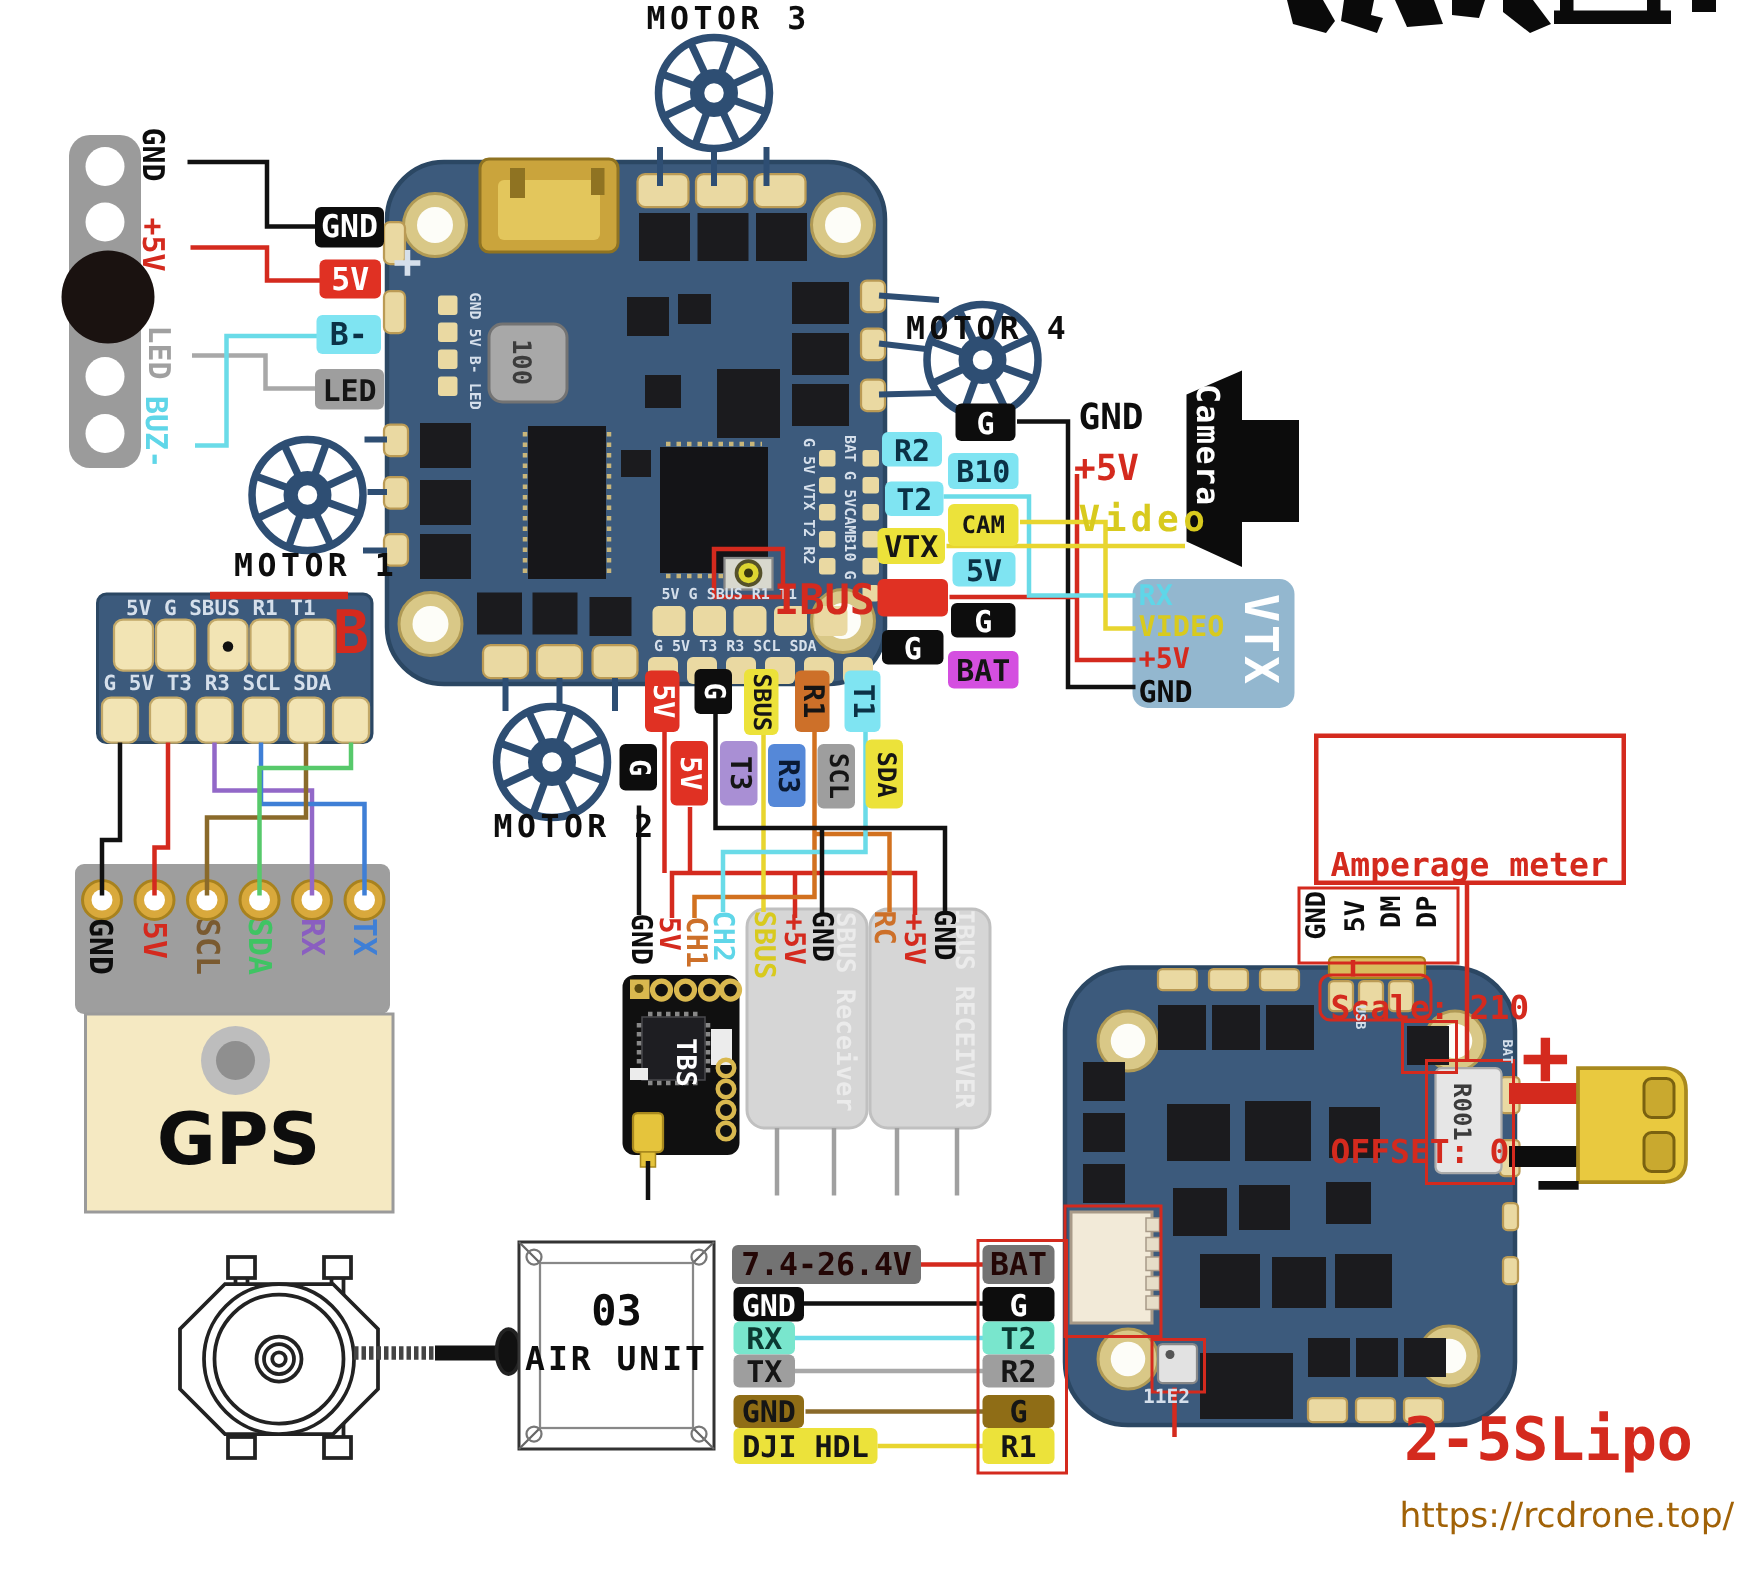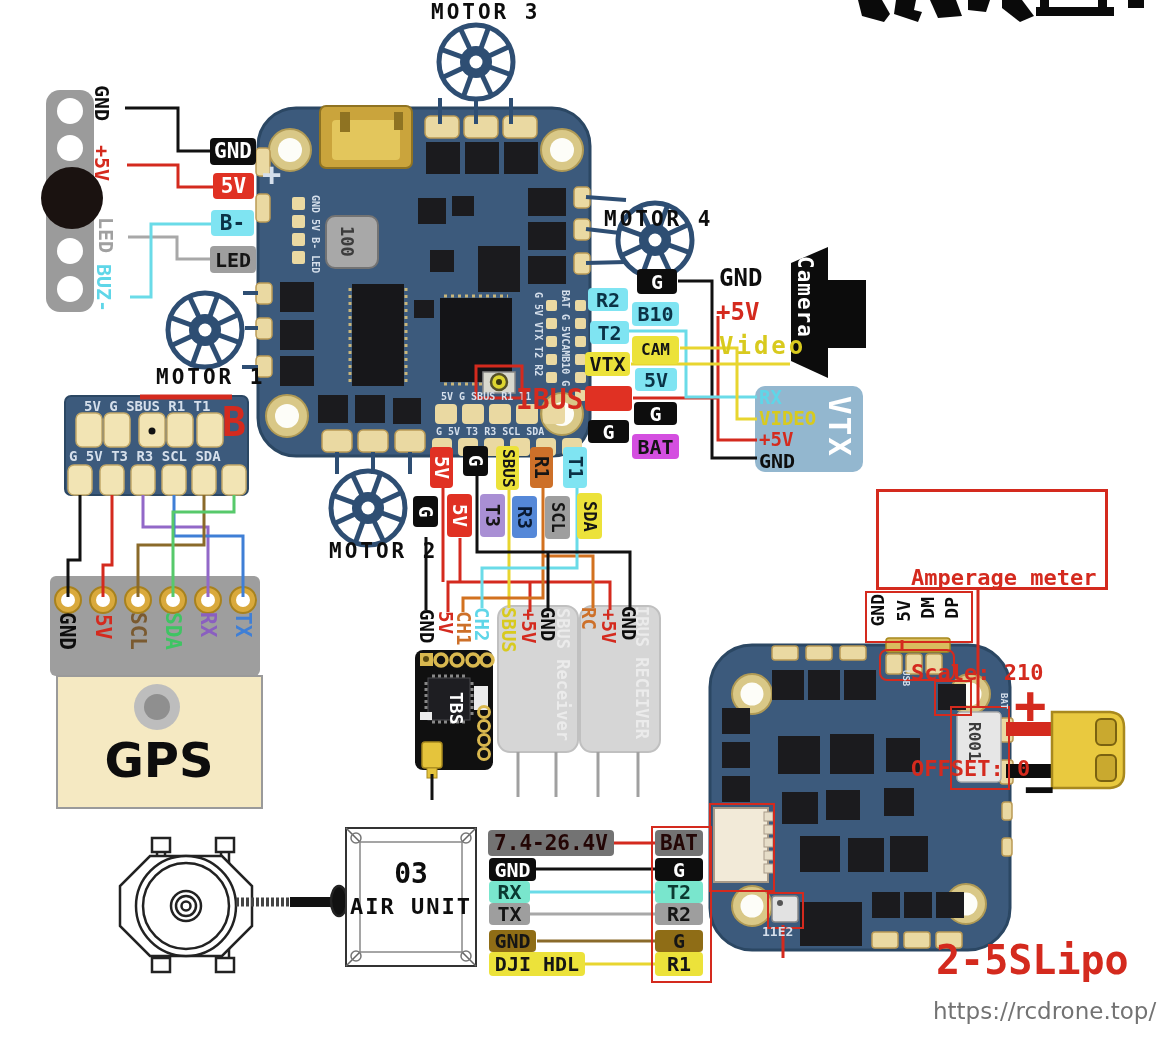--- a/index.html
+++ b/index.html
@@ -415,21 +415,21 @@
         <polyline points="537,941 656,941" fill="none" stroke="#8a6a2a" stroke-width="3"></polyline>
         <polyline points="585,964 656,964" fill="none" stroke="#e8d52f" stroke-width="3"></polyline>
         <polyline points="518,752 518,797" fill="none" stroke="#a0a0a0" stroke-width="3"></polyline>
         <polyline points="556,752 556,797" fill="none" stroke="#a0a0a0" stroke-width="3"></polyline>
         <polyline points="598,752 598,797" fill="none" stroke="#a0a0a0" stroke-width="3"></polyline>
         <polyline points="638,752 638,797" fill="none" stroke="#a0a0a0" stroke-width="3"></polyline>
         <polyline points="432,774 432,800" fill="none" stroke="#111111" stroke-width="3"></polyline>
       </g>
   </svg>
 
-  <div class="rbox" style="left:876px;top:489px;width:202px;height:95px;background:#fff;z-index:26;padding-left:24px;">
+  <div class="rbox" style="left:876px;top:489px;width:202px;height:95px;background:#fff;z-index:26;">
     <div class="bound tred" style="position:static;font-size:22px;line-height:1.45;padding:6px 8px;">
       <div>Amperage meter</div>
       <div>Scale: 210</div>
       <div>OFFSET: 0</div>
     </div>
   </div>
   <div class="rbox" style="left:865px;top:591px;width:104px;height:48px;border-width:2.5px;"></div>
   <div class="rbox" style="left:879px;top:649px;width:72px;height:28px;border-width:2.5px;border-radius:8px;"></div>
   <div class="rbox" style="left:950px;top:706px;width:56px;height:80px;border-width:2.5px;"></div>
   <div class="rbox" style="left:934px;top:680px;width:34px;height:32px;border-width:2.5px;"></div>
@@ -447,21 +447,21 @@
   <div class="bound tw v" style="left:794px;top:256px;font-size:21px;letter-spacing:1px;">Camera</div>
   <div class="bound tw v" style="left:824px;top:396px;font-size:31px;letter-spacing:2px;">VTX</div>
   <div class="bound tw v" style="left:447px;top:692px;font-size:18px;">TBS</div>
   <div class="bound trx v" style="left:554px;top:608px;font-size:17px;">SBUS Receiver</div>
   <div class="bound trx v" style="left:633px;top:606px;font-size:17px;">IBUS RECEIVER</div>
 
   <div class="bound tb" style="left:346px;top:860px;width:130px;text-align:center;font-size:28px;">03</div>
   <div class="bound tb" style="left:346px;top:896px;width:130px;text-align:center;font-size:22px;letter-spacing:2px;">AIR UNIT</div>
 
   <div class="bound tred" style="left:936px;top:940px;font-size:40px;">2-5SLipo</div>
-  <div class="bound sans" style="left:933px;top:1000px;font-size:23px;color:#737373;font-weight:normal;">https://rcdrone.top/</div>
+  <div class="bound sans" style="left:933px;top:1000px;font-size:23px;color:#a16207;font-weight:normal;">https://rcdrone.top/</div>
 
   <div id="labels">
       <div class="lab tb v" style="left: 92px; top: 85px; font-size: 20px;">GND</div>
       <div class="lab tr v" style="left: 92px; top: 145px; font-size: 20px;">+5V</div>
       <div class="lab tgy v" style="left: 96px; top: 217px; font-size: 20px;">LED</div>
       <div class="lab tc v" style="left: 94px; top: 264px; font-size: 20px;">BUZ-</div>
       <div class="lab cb chip" style="left: 210px; top: 138px; width: 46px; height: 27px; font-size: 21px;">GND</div>
       <div class="lab cr chip" style="left: 213px; top: 173px; width: 41px; height: 26px; font-size: 21px;">5V</div>
       <div class="lab cc chip" style="left: 211px; top: 210px; width: 43px; height: 26px; font-size: 21px;">B-</div>
       <div class="lab cg chip" style="left: 210px; top: 246px; width: 46px; height: 27px; font-size: 20px;">LED</div>

